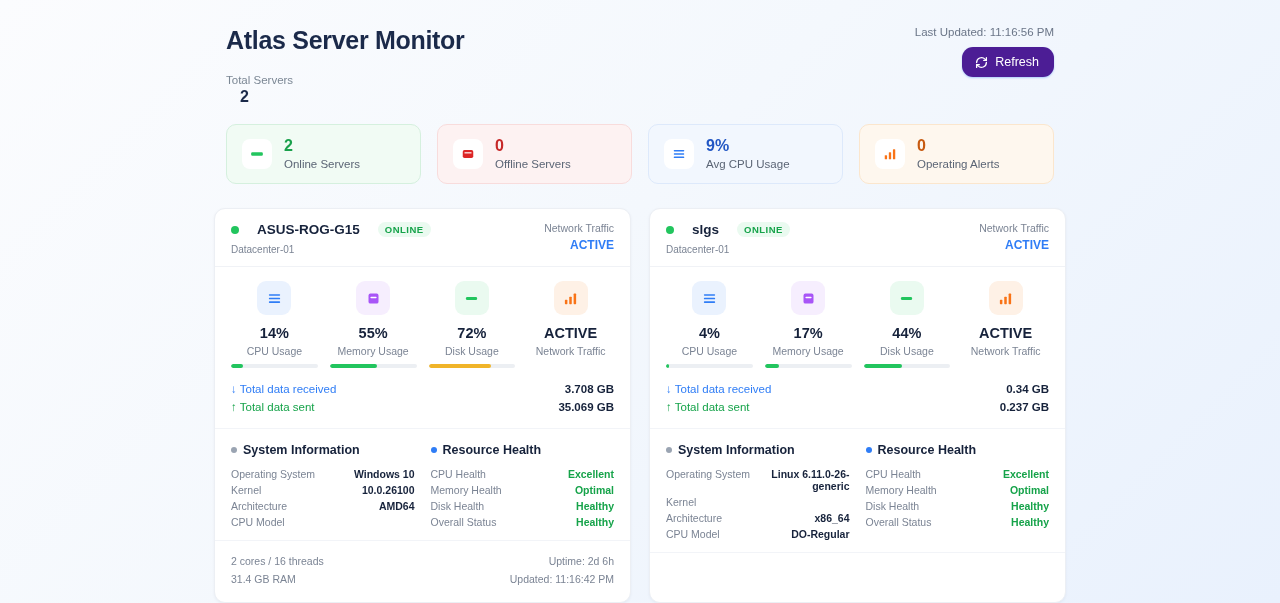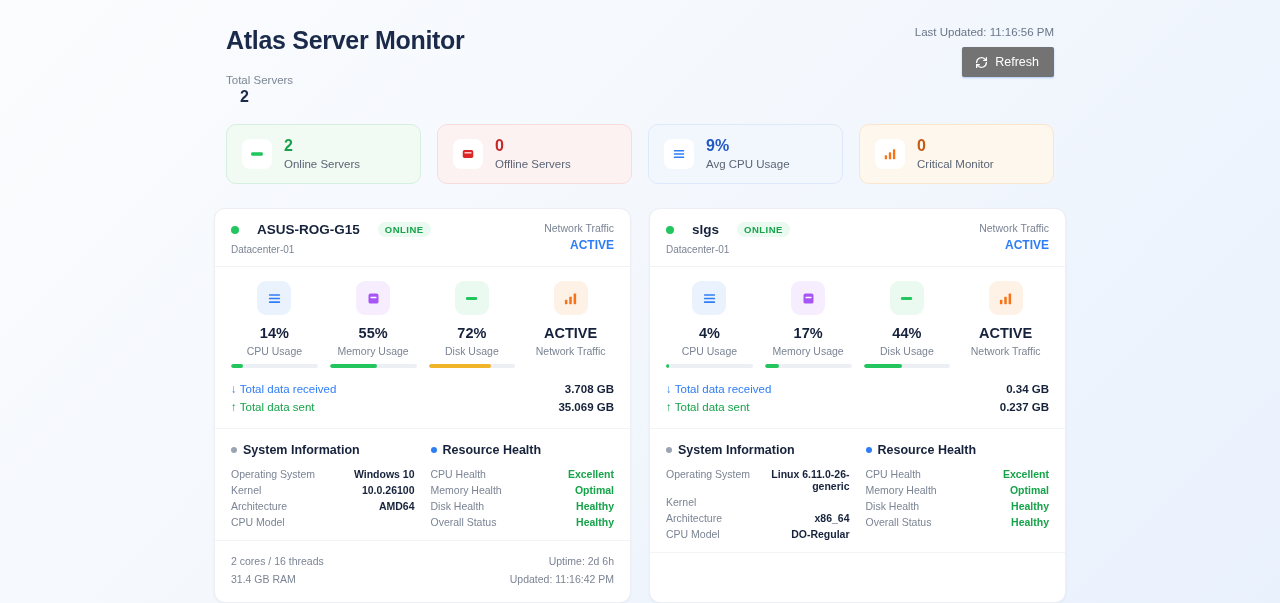--- a/index.html
+++ b/index.html
@@ -18,21 +18,21 @@
   .h-left { padding-left: 12px; }
   .app-title { font-size: 25px; font-weight: bold; letter-spacing: -0.3px; color: #1b2a4a; }
   .app-sub { font-size: 12.5px; color: #64748b; margin-top: 7px; }
   .totals { margin-top: 19px; }
   .totals-label { font-size: 11.5px; color: #7b8794; }
   .totals-value { font-size: 16px; font-weight: bold; color: #1b2a4a; margin-top: 2px; margin-left: 14px; }
   .h-right { text-align: right; padding-right: 12px; }
   .last-updated { font-size: 11.5px; color: #6b7688; }
   .refresh-btn {
     margin-top: 9px; display: inline-flex; align-items: center; gap: 7px;
-    background: #737373; color: #fff; border: none; border-radius: 2px;
+    background: #4c1d95; color: #fff; border: none; border-radius: 11px;
     padding: 8px 15px 8px 13px; font-size: 12.5px; font-family: inherit; cursor: pointer;
     box-shadow: 0 1px 2px rgba(47,125,246,.35);
   }
   .refresh-btn svg { display:block; }
 
   
   .stats { display: flex; gap: 16px; margin-top: 18px; padding: 0 12px; }
   .stat {
     flex: 1; border-radius: 10px; padding: 16px 16px 16px 15px;
     display: flex; align-items: center; gap: 12px; height: 60px;
@@ -174,21 +174,21 @@
         <div class="stat orange">
           <div class="stat-ico">
             <svg width="14" height="14" viewBox="0 0 24 24">
               <rect x="3" y="14" width="4" height="7" rx="1" fill="#f97316"></rect>
               <rect x="10" y="9" width="4" height="12" rx="1" fill="#f97316"></rect>
               <rect x="17" y="4" width="4" height="17" rx="1" fill="#f97316"></rect>
             </svg>
           </div>
           <div class="stat-txt">
             <div class="stat-val">0</div>
-            <div class="stat-lbl">Critical Monitor</div>
+            <div class="stat-lbl">Operating Alerts</div>
           </div>
         </div>
       </div>
 
     <div class="servers" id="servers-row">
         <div class="server-card">
           <div class="sc-head">
             <div>
               <div class="sc-name-row">
                 <span class="dot"></span>

